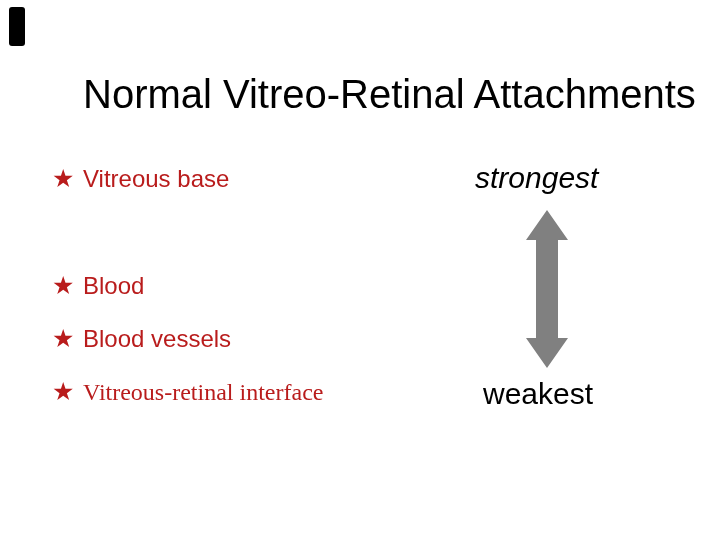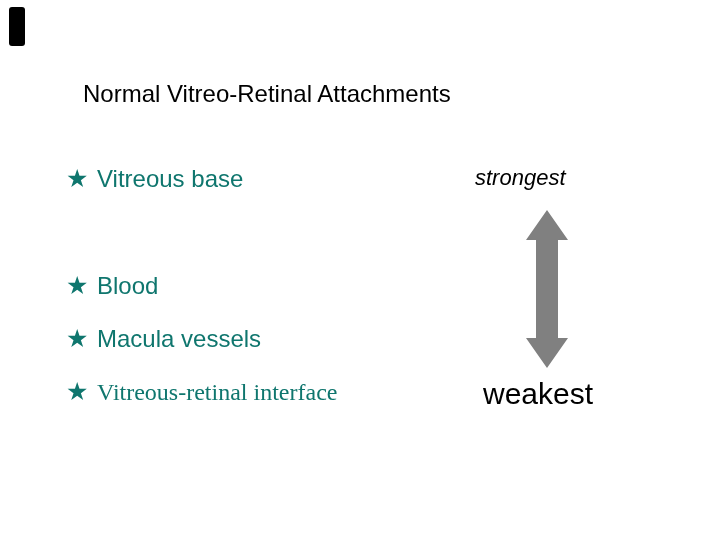--- a/index.html
+++ b/index.html
@@ -27,51 +27,50 @@
     width: 16px;
     height: 39px;
     background: #000000;
     border-radius: 3px;
   }
   .slide-title {
     position: absolute;
     left: 83px;
     top: 74px;
     width: 570px;
-    font-size: 24px;
+    font-size: 40px;
     line-height: 40px;
     letter-spacing: 0px;
     white-space: nowrap;
     color: #000000;
   }
   .bullet-row {
     position: absolute;
     left: 52px;
     white-space: nowrap;
     font-size: 24px;
     line-height: 28px;
-    color: #0f766e;
-    margin-left: 14px;
+    color: #b91c1c;
   }
   .bullet-row .star {
     display: inline-block;
     width: 31px;
     font-size: 25px;
     vertical-align: baseline;
   }
   .row-0 { top: 164px; }
   .row-1 { top: 218px; }
   .row-2 { top: 271px; }
   .row-3 { top: 324px; }
   .row-4 { top: 378px; font-family: Liberation Serif, serif; }
   .label-strongest {
     position: absolute;
     left: 475px;
     top: 161px;
-    font-size: 22px;
+    font-size: 30px;
     line-height: 34px;
     font-style: italic;
     white-space: nowrap;
     color: #000000;
   }
   .label-weakest {
     position: absolute;
     left: 483px;
     top: 377px;
     font-size: 30px;
@@ -100,21 +99,21 @@
   <div class="bullet-row row-0">
     <span class="star">★</span><span>Vitreous base</span>
   </div>
 
 
   <div class="bullet-row row-2">
     <span class="star">★</span><span>Blood</span>
   </div>
 
   <div class="bullet-row row-3">
-    <span class="star">★</span><span>Macula vessels</span>
+    <span class="star">★</span><span>Blood vessels</span>
   </div>
 
   <div class="bullet-row row-4">
     <span class="star">★</span><span>Vitreous-retinal interface</span>
   </div>
 
   <div class="label-strongest">strongest</div>
 
   <svg class="strength-arrow" viewBox="0 0 44 158" xmlns="http://www.w3.org/2000/svg">
     <polygon points="22,0 43,30 33,30 33,128 43,128 22,158 1,128 11,128 11,30 1,30" fill="#808080"></polygon>

